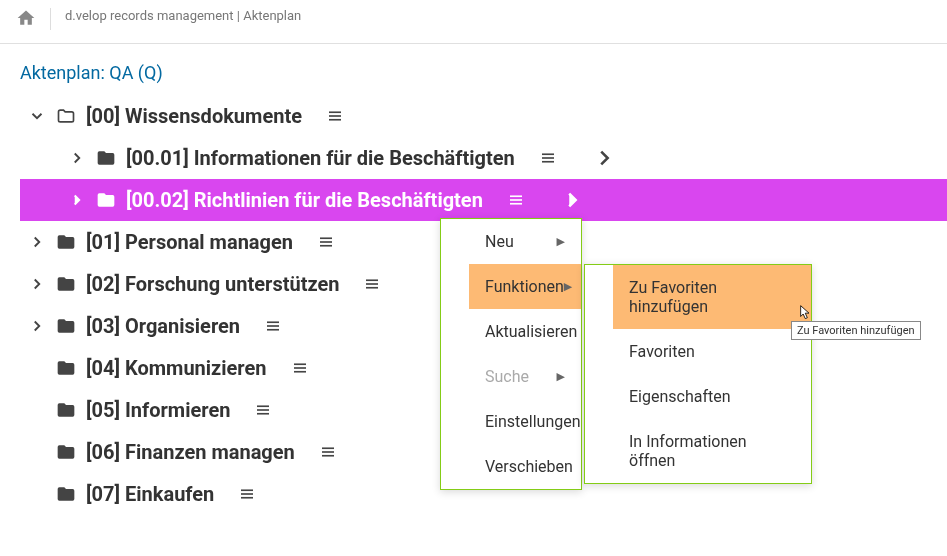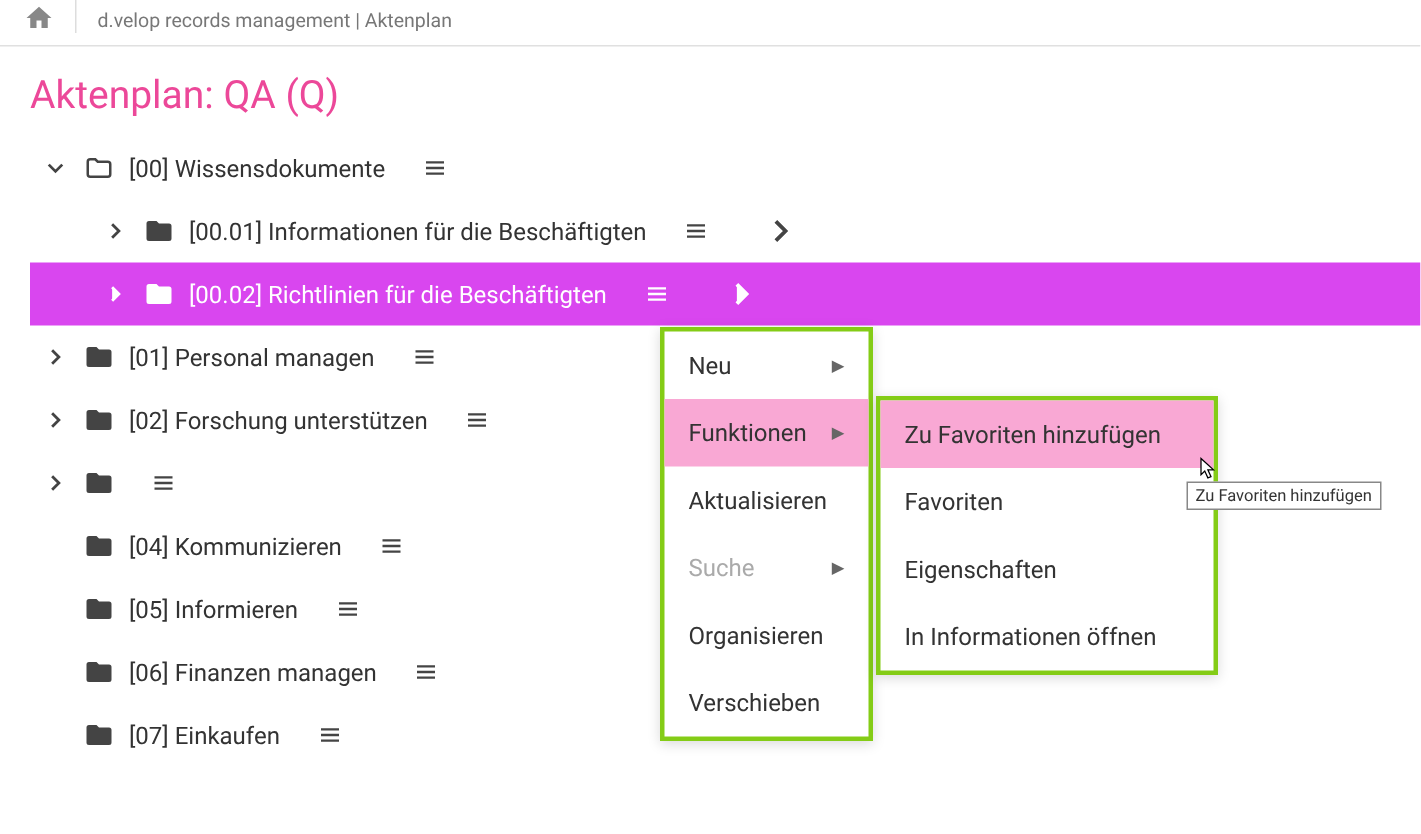--- a/index.html
+++ b/index.html
@@ -7,33 +7,33 @@
       font-family: -apple-system, BlinkMacSystemFont, "Segoe UI", Roboto, Arial, sans-serif;
       font-size: 14px;
       color: #333;
       background: #fff;
       width: 947px;
       height: 556px;
       overflow: hidden;
     }
     .topbar {
       display: flex;
-      align-items: flex-end;
+      align-items: flex-start;
       gap: 14px;
       padding: 8px 16px;
       border-bottom: 1px solid #e0e0e0;
-      height: 31px;
+      height: 44px;
     }
     .home-icon { color: #888; width: 20px; height: 20px; }
     .divider { width: 1px; height: 22px; background: #ddd; }
     .breadcrumb { color: #777; font-size: 13px; }
     .page-title {
-      font-size: 26px;
+      font-size: 18px;
       font-weight: 400;
-      color: #ec4899;
+      color: #0369a1;
       padding: 18px 20px 12px 20px;
     }
     .tree { padding: 0 0 0 20px; }
     .tree-row {
       display: flex;
       align-items: center;
       gap: 10px;
       height: 42px;
       padding-left: 8px;
       position: relative;
@@ -45,42 +45,43 @@
     }
     .tree-row.selected .folder-icon,
     .tree-row.selected .expand-icon,
     .tree-row.selected .hamburger-icon,
     .tree-row.selected .arrow-icon { color: #fff; fill: #fff; }
     .indent-0 { padding-left: 8px; }
     .indent-1 { padding-left: 48px; }
     .expand-icon { width: 18px; height: 18px; color: #444; flex-shrink: 0; }
     .expand-spacer { width: 18px; flex-shrink: 0; }
     .folder-icon { width: 20px; height: 20px; color: #444; flex-shrink: 0; }
-    .node-label { font-size: 16px; color: inherit; white-space: nowrap; }
+    .node-label { font-size: 20px; color: inherit; white-space: nowrap; font-weight: bold; }
     .hamburger-icon { width: 18px; height: 18px; color: #444; margin-left: 14px; flex-shrink: 0; }
     .arrow-icon { width: 22px; height: 22px; color: #444; margin-left: 26px; flex-shrink: 0; }
     .context-menu {
       position: absolute;
       background: #fff;
-      border: 3px solid #84cc16;
+      border: 1px solid #84cc16;
       box-shadow: 0 2px 8px rgba(0,0,0,0.15);
       font-size: 16px;
       color: #333;
       z-index: 10;
+      padding-left: 28px;
     }
     .context-menu.primary { left: 440px; top: 218px; width: 142px; }
     .context-menu.secondary { left: 584px; top: 264px; width: 228px; }
     .menu-item {
       display: flex;
       align-items: center;
       justify-content: space-between;
       padding: 13px 16px;
       cursor: pointer;
     }
-    .menu-item.hover { background: #f9a8d4; }
+    .menu-item.hover { background: #fdba74; }
     .menu-item.disabled { color: #aaa; }
     .submenu-arrow { color: #666; font-size: 11px; }
     .tooltip {
       position: absolute;
       left: 791px;
       top: 321px;
       background: #fff;
       border: 1px solid #888;
       padding: 2px 5px;
       font-size: 11px;
@@ -193,20 +194,21 @@
       </svg>
   </div>
 
   <div class="tree-row indent-0">
     <svg class="expand-icon" viewBox="0 0 24 24" fill="none" stroke="currentColor" stroke-width="2.5">
         <polyline points="9 6 15 12 9 18"></polyline>
       </svg>
     <svg class="folder-icon" viewBox="0 0 24 24" fill="currentColor">
         <path d="M10 4l2 2h8a2 2 0 012 2v10a2 2 0 01-2 2H4a2 2 0 01-2-2V6a2 2 0 012-2h6z"></path>
       </svg>
+    <span class="node-label">[03] Organisieren</span>
     <svg class="hamburger-icon" viewBox="0 0 24 24" fill="none" stroke="currentColor" stroke-width="2.2">
         <line x1="4" y1="7" x2="20" y2="7"></line>
         <line x1="4" y1="12" x2="20" y2="12"></line>
         <line x1="4" y1="17" x2="20" y2="17"></line>
       </svg>
   </div>
 
   <div class="tree-row indent-0">
     <span class="expand-spacer"></span>
     <svg class="folder-icon" viewBox="0 0 24 24" fill="currentColor">
@@ -271,21 +273,21 @@
     <span class="submenu-arrow">▶</span>
   </div>
   <div class="menu-item">
     <span>Aktualisieren</span>
   </div>
   <div class="menu-item disabled">
     <span>Suche</span>
     <span class="submenu-arrow">▶</span>
   </div>
   <div class="menu-item">
-    <span>Organisieren</span>
+    <span>Einstellungen</span>
   </div>
   <div class="menu-item">
     <span>Verschieben</span>
   </div>
 </div>
 
 <div class="context-menu secondary">
   <div class="menu-item hover">
     <span>Zu Favoriten hinzufügen</span>
   </div>

